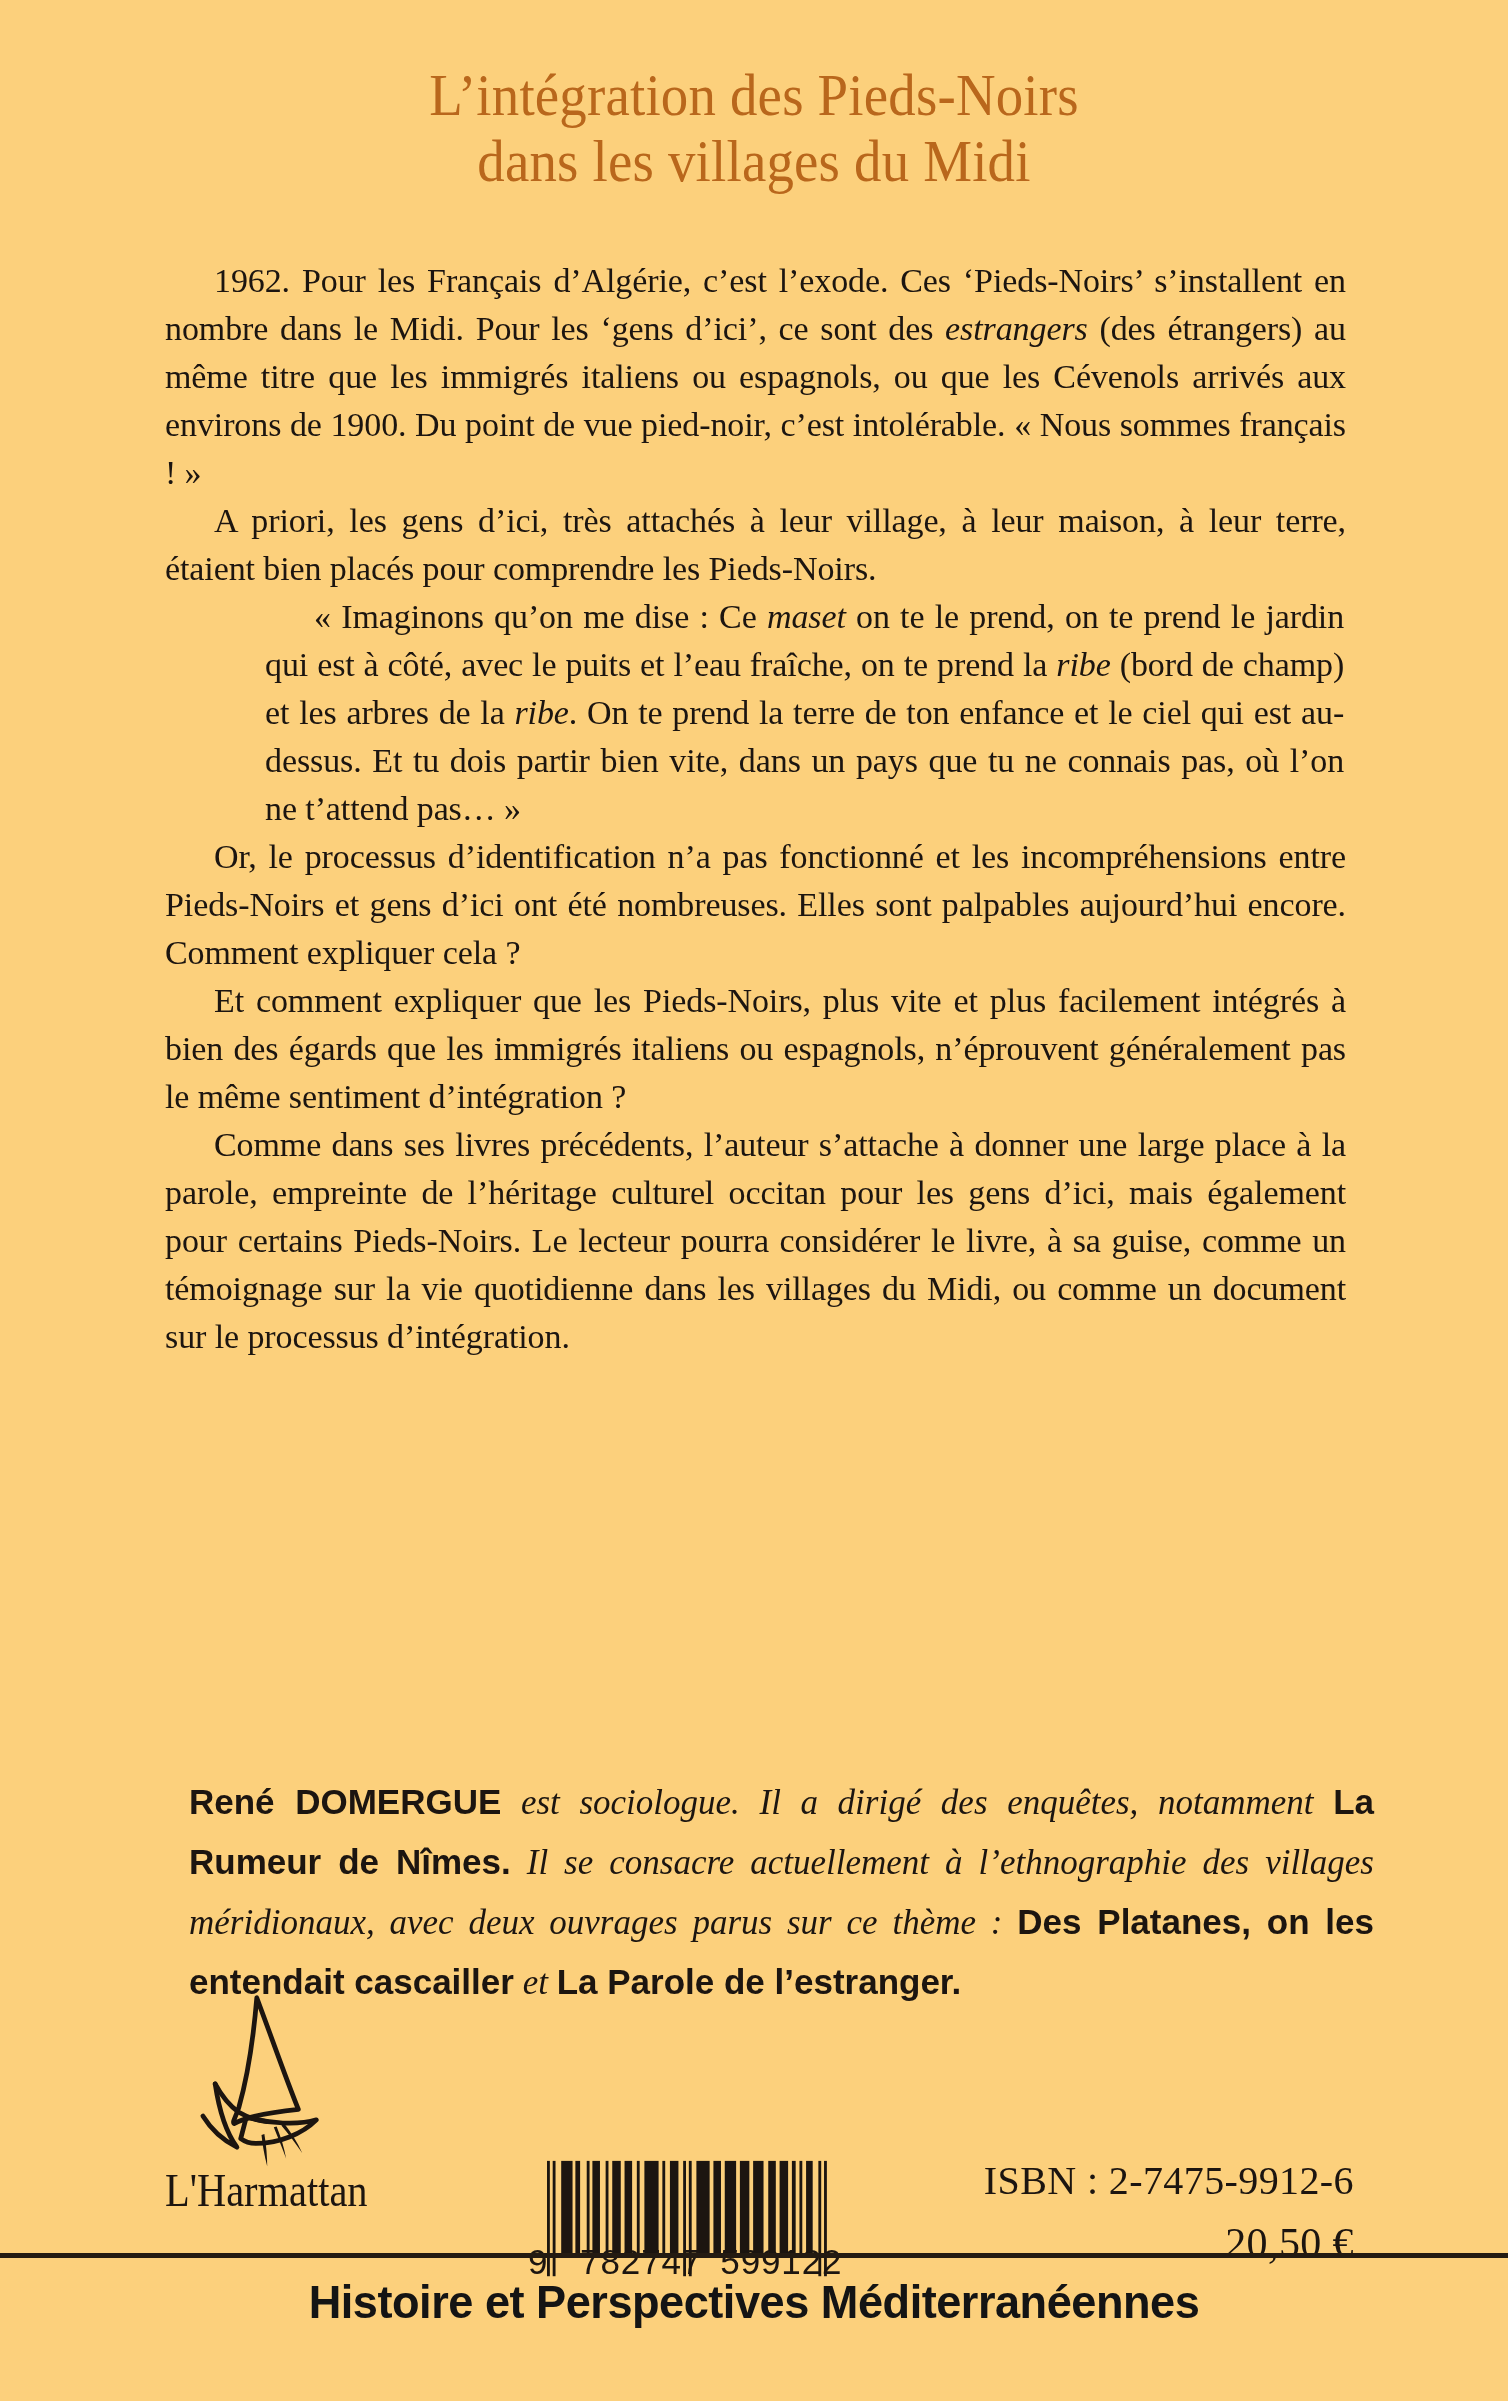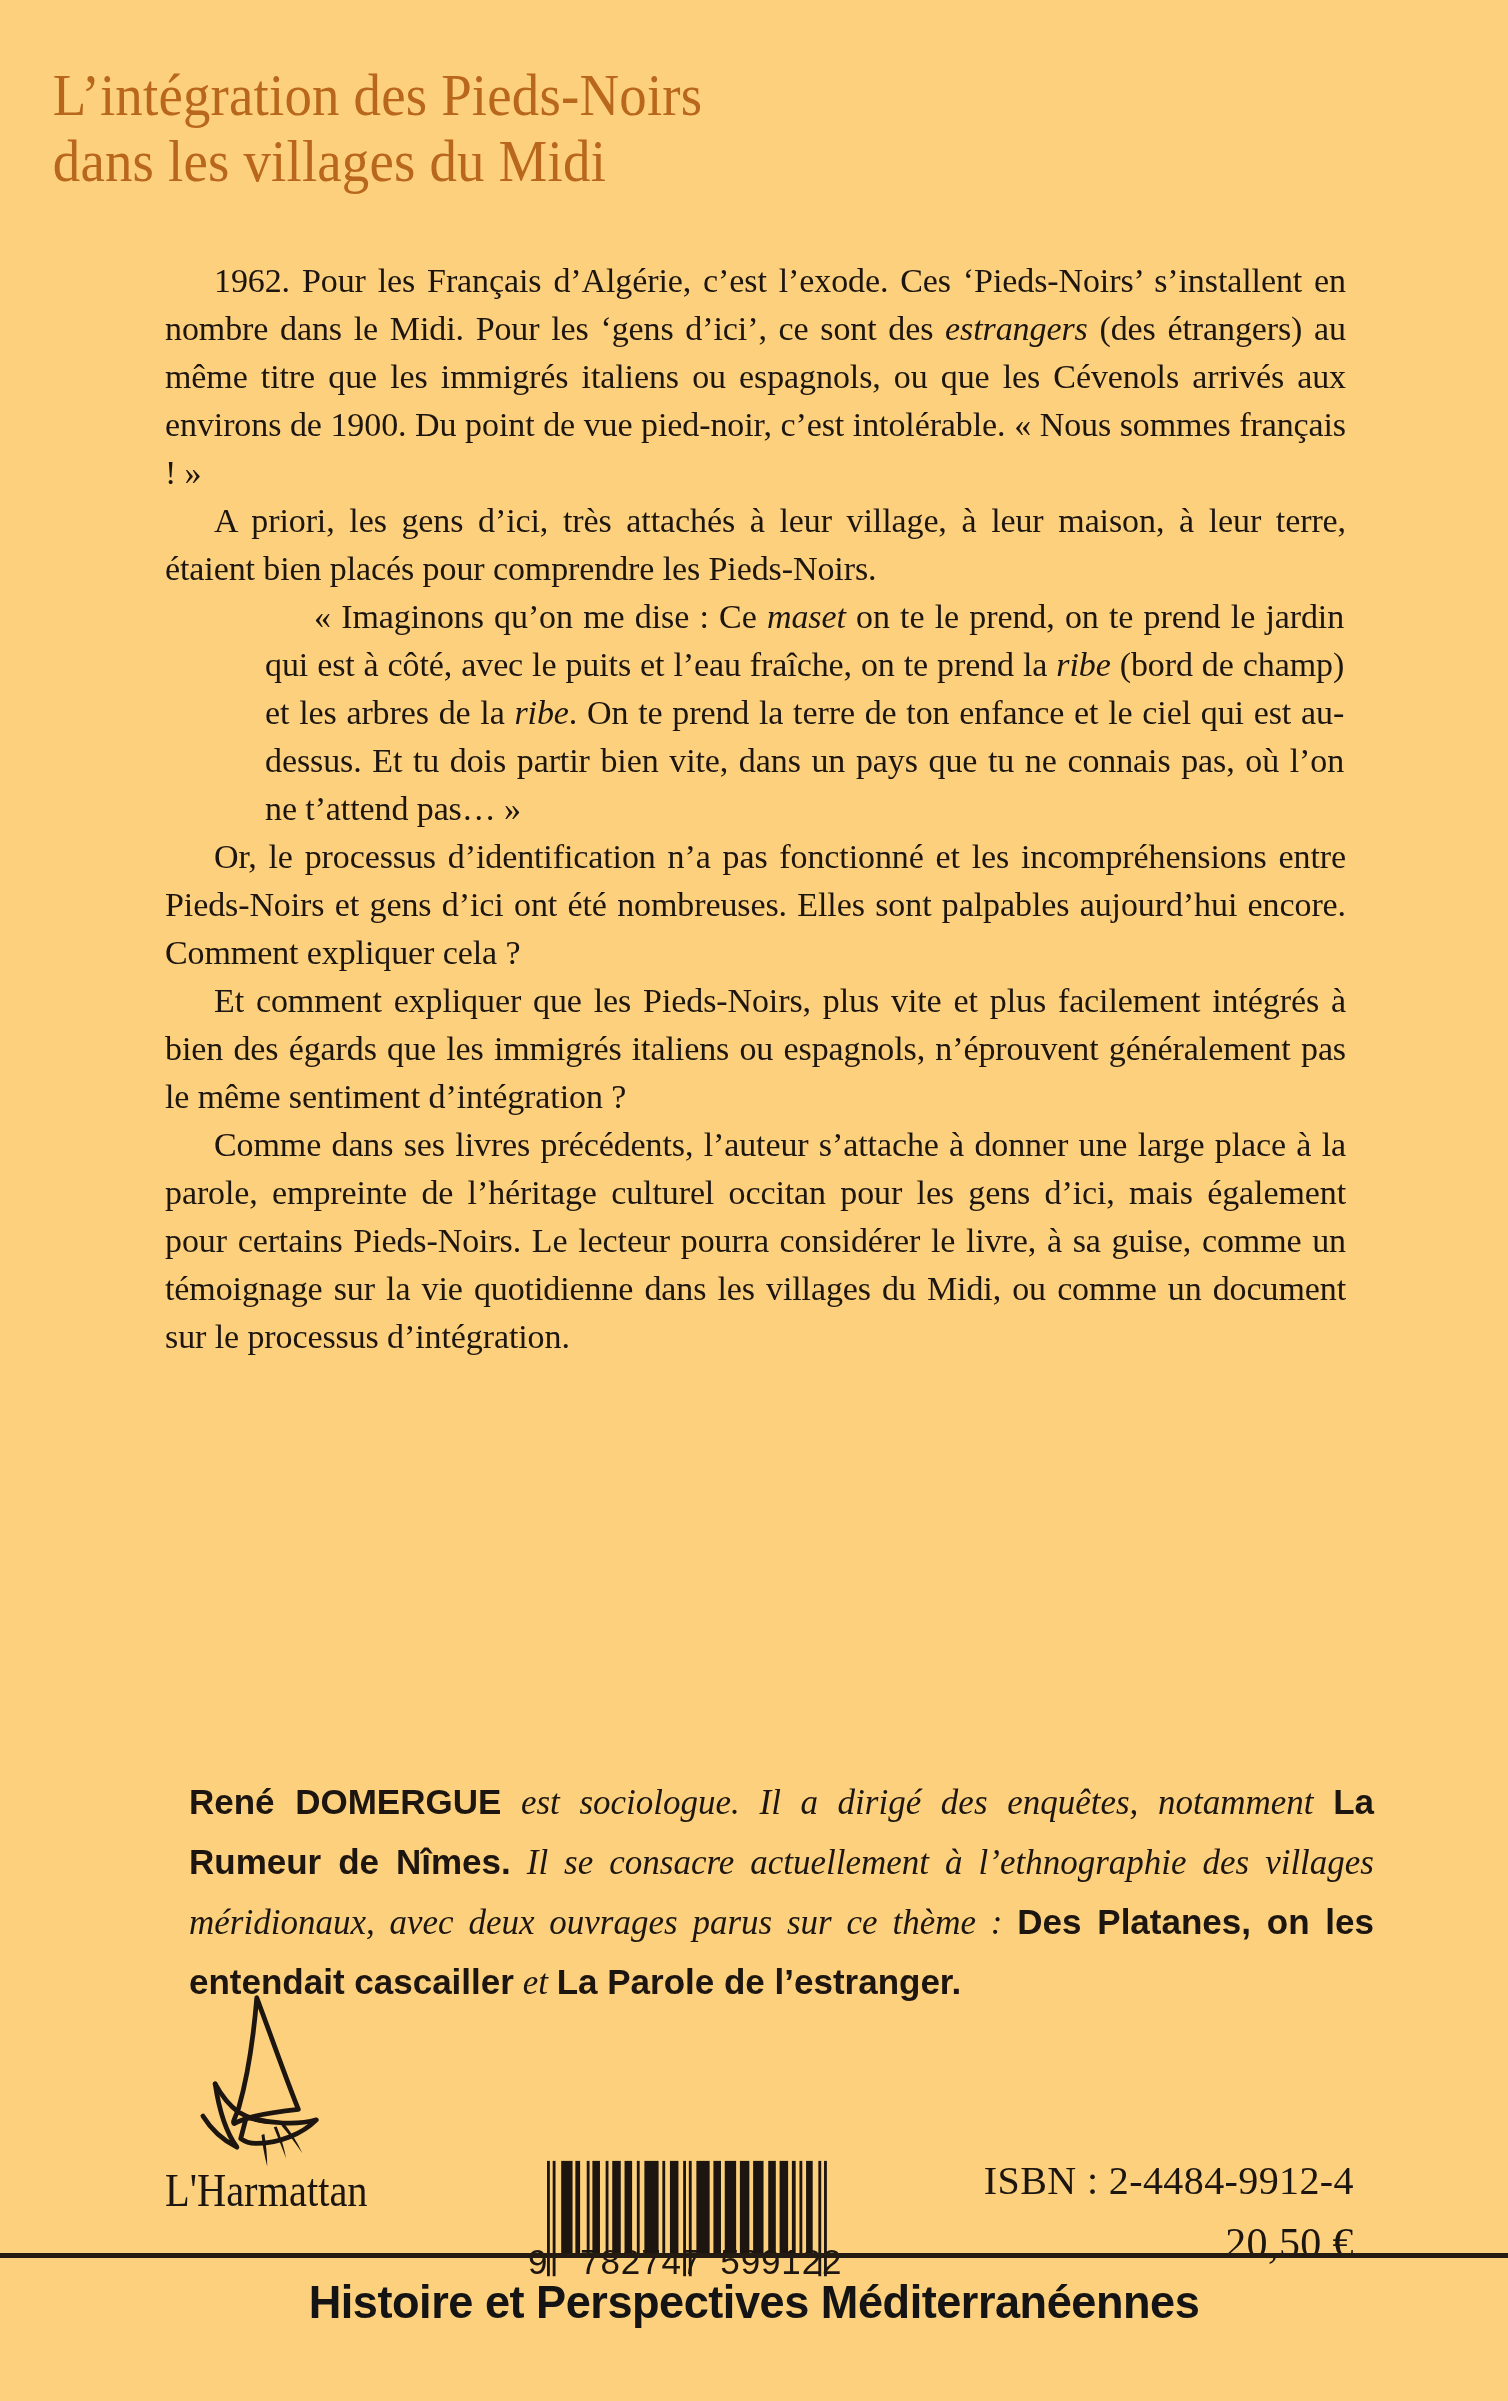--- a/index.html
+++ b/index.html
@@ -19,20 +19,21 @@
   .page {
     position: relative;
     width: 1508px;
     height: 2402px;
     box-sizing: border-box;
   }
 
   
   .title-block {
     padding-top: 62px;
+    text-align: center;
   }
   .title-line {
     color: #b9671c;
     font-family: "Liberation Serif", serif;
     font-size: 59px;
     line-height: 1.12;
     font-weight: 400;
     letter-spacing: 0.2px;
     transform: scaleX(0.93);
     transform-origin: center;
@@ -281,21 +282,21 @@
         </g>
       </svg>
       <div class="bc-digits">
         <span class="bc-d1">9</span>
         <span class="bc-d2">782747</span>
         <span class="bc-d3">599122</span>
       </div>
     </div>
 
     <div class="isbn-block">
-      <div class="isbn">ISBN : 2-4484-9912-4</div>
+      <div class="isbn">ISBN : 2-7475-9912-6</div>
       <div class="price">20,50 €</div>
     </div>
 
   </div>
 
   <div class="rule"></div>
 
   <div class="collection">Histoire et Perspectives Méditerranéennes</div>
 
 </div>

